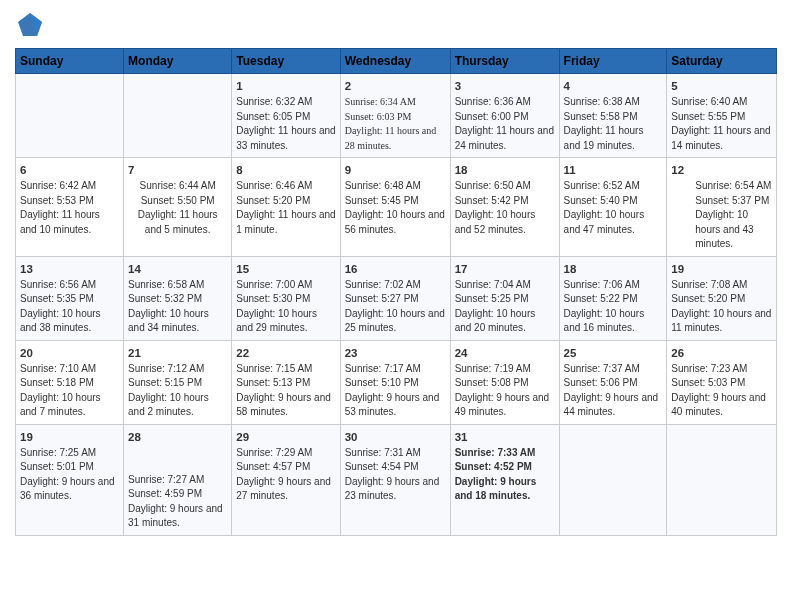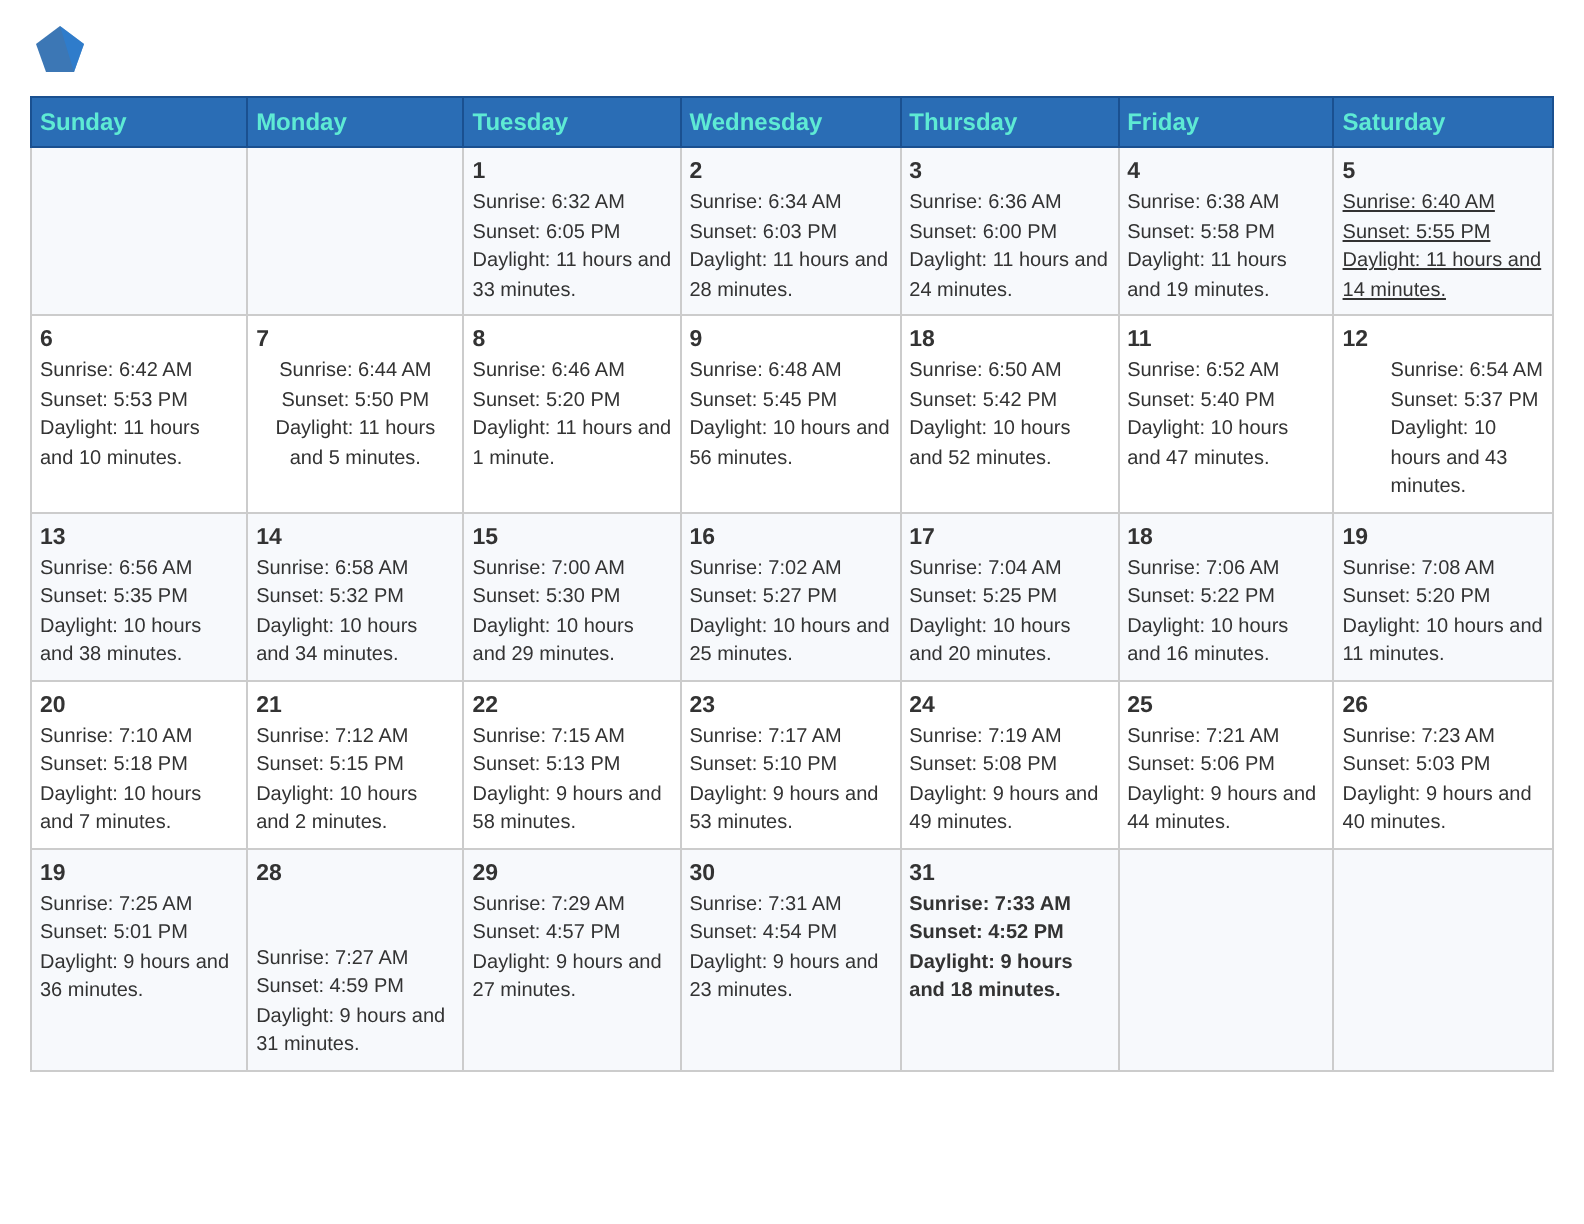--- a/index.html
+++ b/index.html
@@ -56,21 +56,21 @@
       font-size: 16px;
       color: #555;
     }
     .calendar {
       width: 100%;
       border-collapse: collapse;
       font-size: 11px;
     }
     .calendar thead tr th {
       background-color: #2a6db5;
-      color: #5eead4;
+      color: #000000;
       padding: 5px 4px;
       text-align: left;
       font-size: 12px;
       font-weight: bold;
       border: 1px solid #1a5090;
       margin-left: 36px;
     }
     .calendar tbody tr td {
       border: 1px solid #ccc;
       padding: 4px 4px;
@@ -141,39 +141,39 @@
           <td class="empty-cell"></td>
           <td class="empty-cell"></td>
           <td>
             <span class="day-number">1</span>
             <div class="day-info" style="white-space: pre-line;">Sunrise: 6:32 AM
 Sunset: 6:05 PM
 Daylight: 11 hours and 33 minutes.</div>
           </td>
           <td>
             <span class="day-number">2</span>
-            <div class="day-info" style="white-space: pre-line;">Sunrise: 6:34 AM
+            <div class="day-info" style="white-space: pre-line; font-family: Liberation Serif, serif;">Sunrise: 6:34 AM
 Sunset: 6:03 PM
 Daylight: 11 hours and 28 minutes.</div>
           </td>
           <td>
             <span class="day-number">3</span>
             <div class="day-info" style="white-space: pre-line;">Sunrise: 6:36 AM
 Sunset: 6:00 PM
 Daylight: 11 hours and 24 minutes.</div>
           </td>
           <td>
             <span class="day-number">4</span>
             <div class="day-info" style="white-space: pre-line;">Sunrise: 6:38 AM
 Sunset: 5:58 PM
 Daylight: 11 hours and 19 minutes.</div>
           </td>
           <td>
             <span class="day-number">5</span>
-            <div class="day-info" style="white-space: pre-line; text-decoration: underline;">Sunrise: 6:40 AM
+            <div class="day-info" style="white-space: pre-line;">Sunrise: 6:40 AM
 Sunset: 5:55 PM
 Daylight: 11 hours and 14 minutes.</div>
           </td>
         </tr>
         <tr>
           <td>
             <span class="day-number">6</span>
             <div class="day-info" style="white-space: pre-line;">Sunrise: 6:42 AM
 Sunset: 5:53 PM
 Daylight: 11 hours and 10 minutes.</div>
@@ -285,21 +285,21 @@
 Daylight: 9 hours and 53 minutes.</div>
           </td>
           <td>
             <span class="day-number">24</span>
             <div class="day-info" style="white-space: pre-line;">Sunrise: 7:19 AM
 Sunset: 5:08 PM
 Daylight: 9 hours and 49 minutes.</div>
           </td>
           <td>
             <span class="day-number">25</span>
-            <div class="day-info" style="white-space: pre-line;">Sunrise: 7:21 AM
+            <div class="day-info" style="white-space: pre-line;">Sunrise: 7:37 AM
 Sunset: 5:06 PM
 Daylight: 9 hours and 44 minutes.</div>
           </td>
           <td>
             <span class="day-number">26</span>
             <div class="day-info" style="white-space: pre-line;">Sunrise: 7:23 AM
 Sunset: 5:03 PM
 Daylight: 9 hours and 40 minutes.</div>
           </td>
         </tr>

